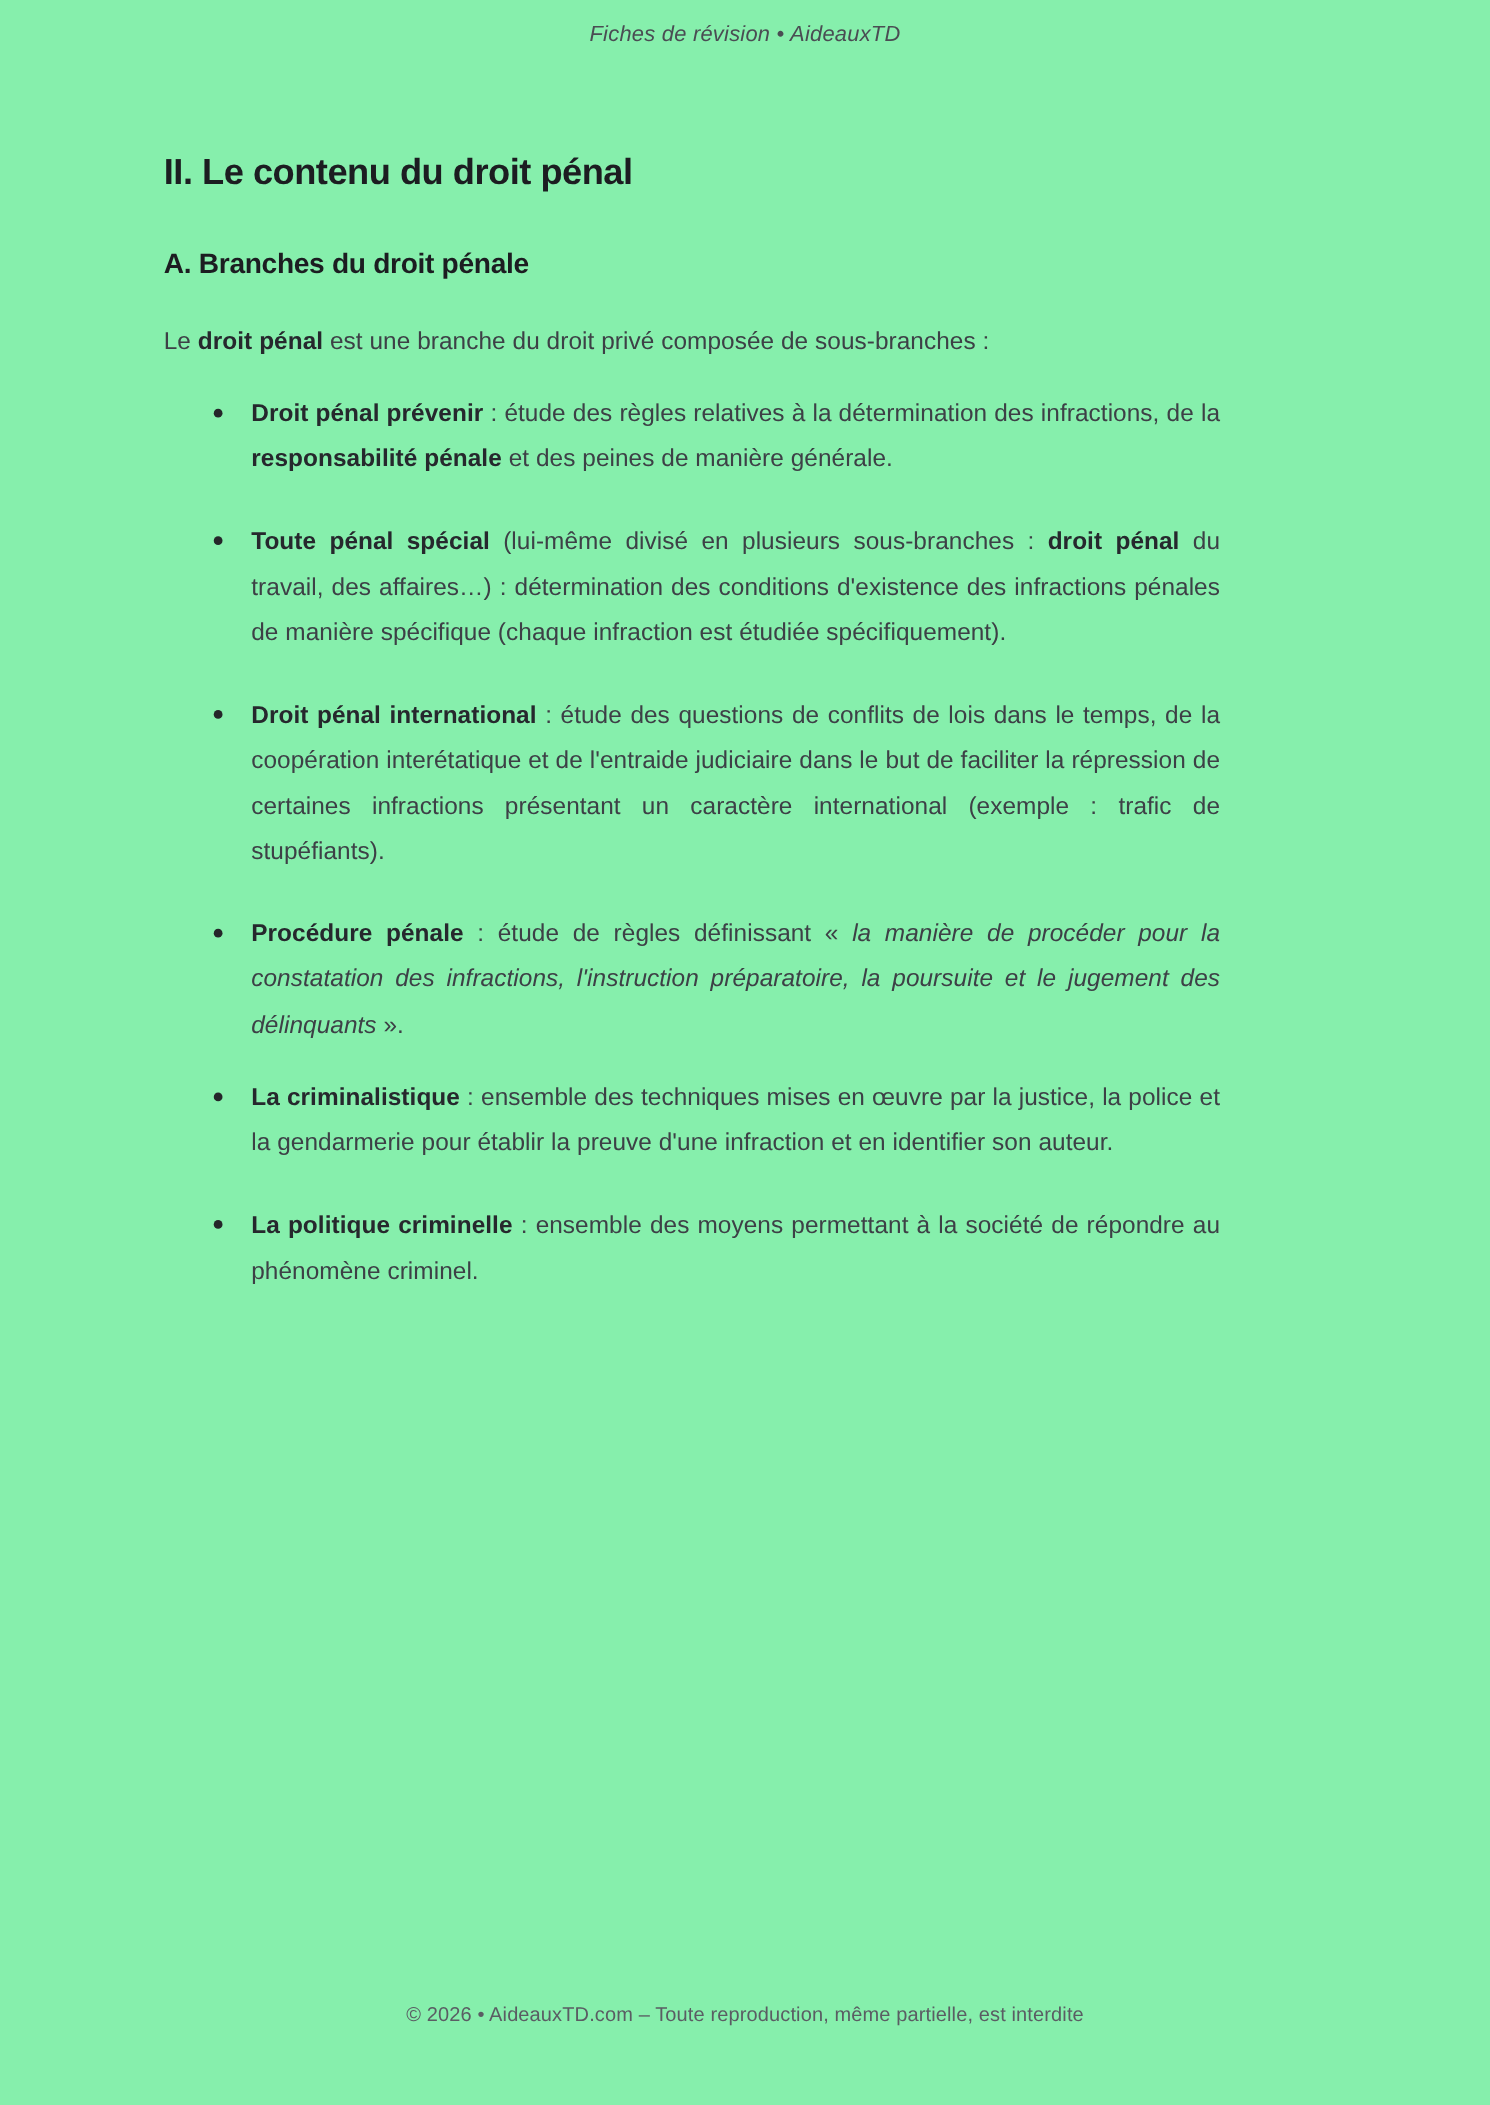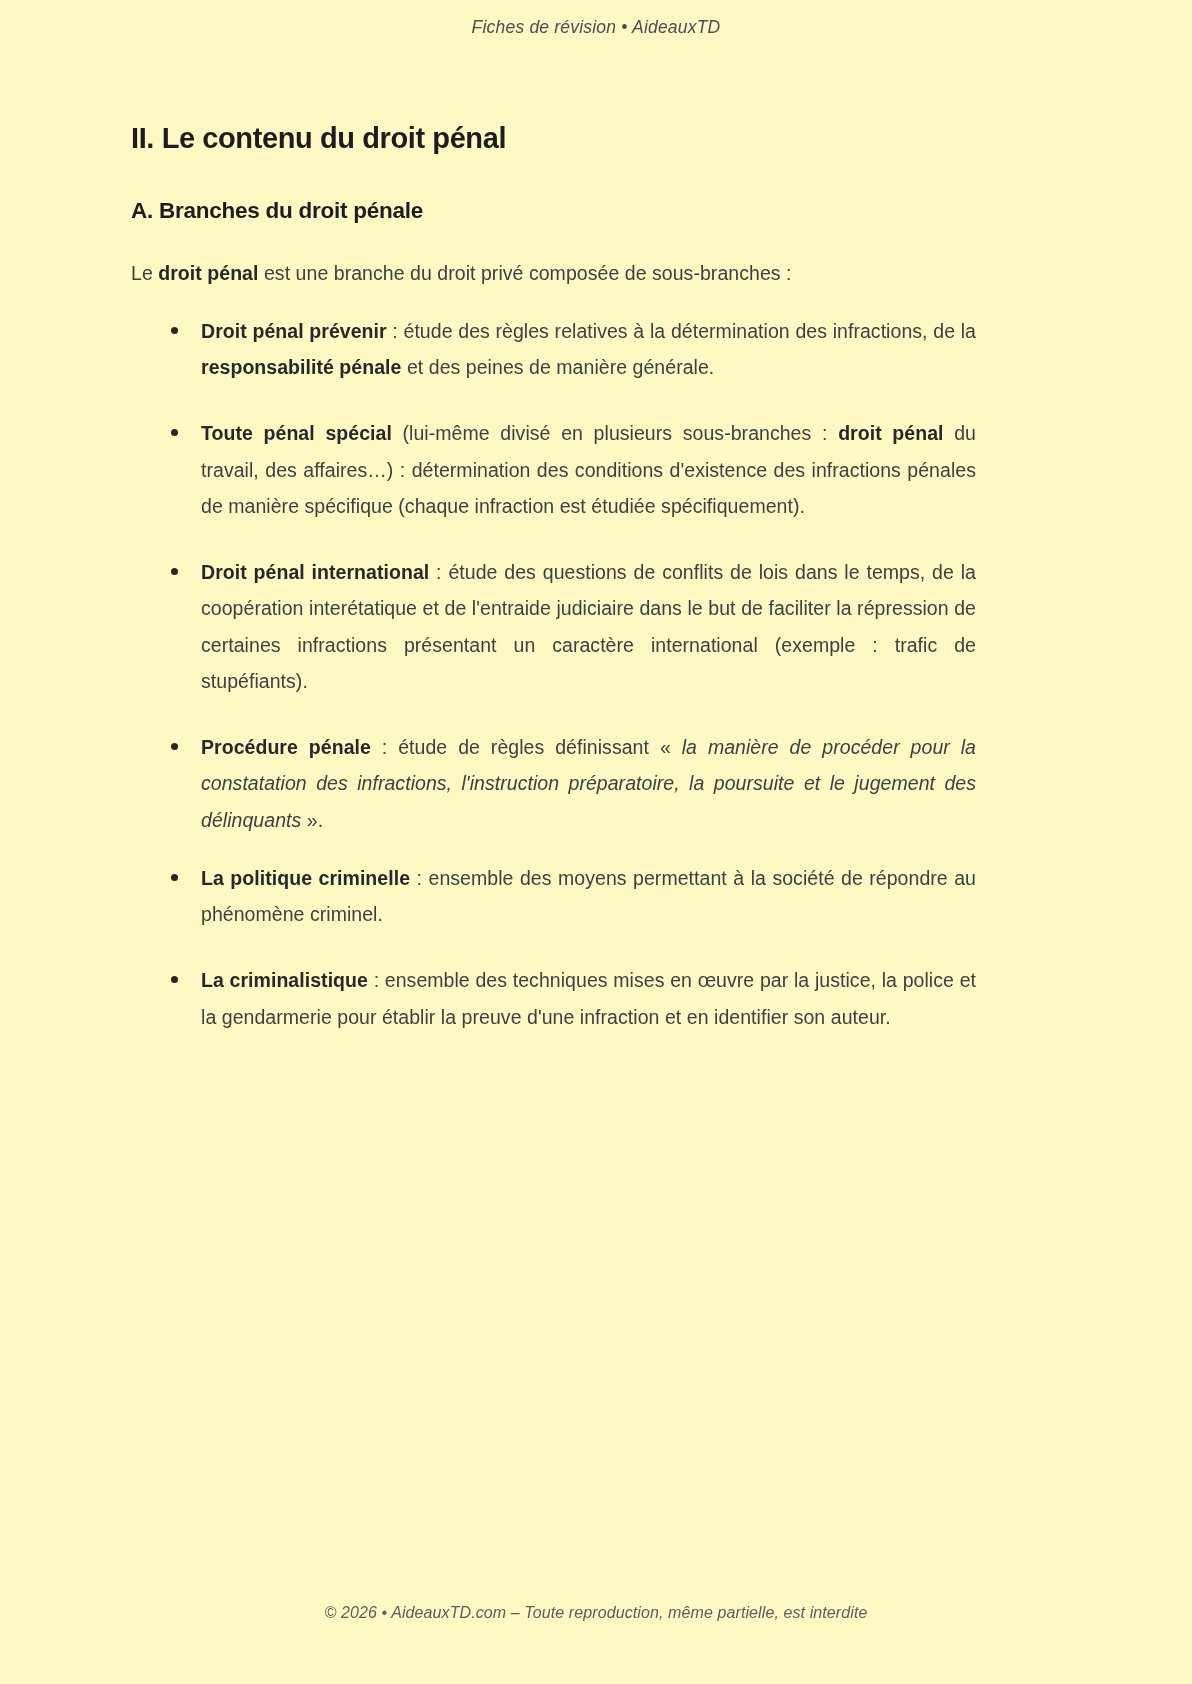--- a/index.html
+++ b/index.html
@@ -15,21 +15,21 @@
     font-family: "Liberation Sans", sans-serif;
     color: #3d4046;
     -webkit-font-smoothing: antialiased;
   }
 
   .page {
     position: relative;
     width: 1192px;
     height: 1684px;
     box-sizing: border-box;
-    background: #fef9c3;
+    background: #86efac;
     overflow: hidden;
   }
 
   
   .running-header {
     position: absolute;
     top: 17px;
     left: 0;
     width: 100%;
     text-align: center;
@@ -118,21 +118,20 @@
     font-style: italic;
   }
 
   
   .running-footer {
     position: absolute;
     bottom: 62px;
     left: 0;
     width: 100%;
     text-align: center;
-    font-style: italic;
     font-size: 16px;
     color: #5a5d63;
     letter-spacing: 0.1px;
   }
 </style>
 </head>
 <body>
 
 <div class="page">
 
@@ -168,26 +167,26 @@
         <span class="bullet-dot"></span>
         <b>Procédure pénale</b><span> : </span><span>étude de règles définissant « </span><i>la manière de procéder pour la constatation des infractions, l'instruction préparatoire, la poursuite et le jugement des délinquants</i><span> ».</span>
       </li>
     </ul>
 
 
 
     <ul class="bullets">
       <li>
         <span class="bullet-dot"></span>
-        <b>La politique criminelle</b><span> : </span><span>ensemble des moyens permettant à la société de répondre au phénomène criminel.</span>
+        <b>La criminalistique</b><span> : </span><span>ensemble des techniques mises en œuvre par la justice, la police et la gendarmerie pour établir la preuve d'une infraction et en identifier son auteur.</span>
       </li>
 
       <li>
         <span class="bullet-dot"></span>
-        <b>La criminalistique</b><span> : </span><span>ensemble des techniques mises en œuvre par la justice, la police et la gendarmerie pour établir la preuve d'une infraction et en identifier son auteur.</span>
+        <b>La politique criminelle</b><span> : </span><span>ensemble des moyens permettant à la société de répondre au phénomène criminel.</span>
       </li>
     </ul>
 
   </div>
 
   <div class="running-footer">© 2026 • AideauxTD.com – Toute reproduction, même partielle, est interdite</div>
 
 </div>
 
 </body></html>

